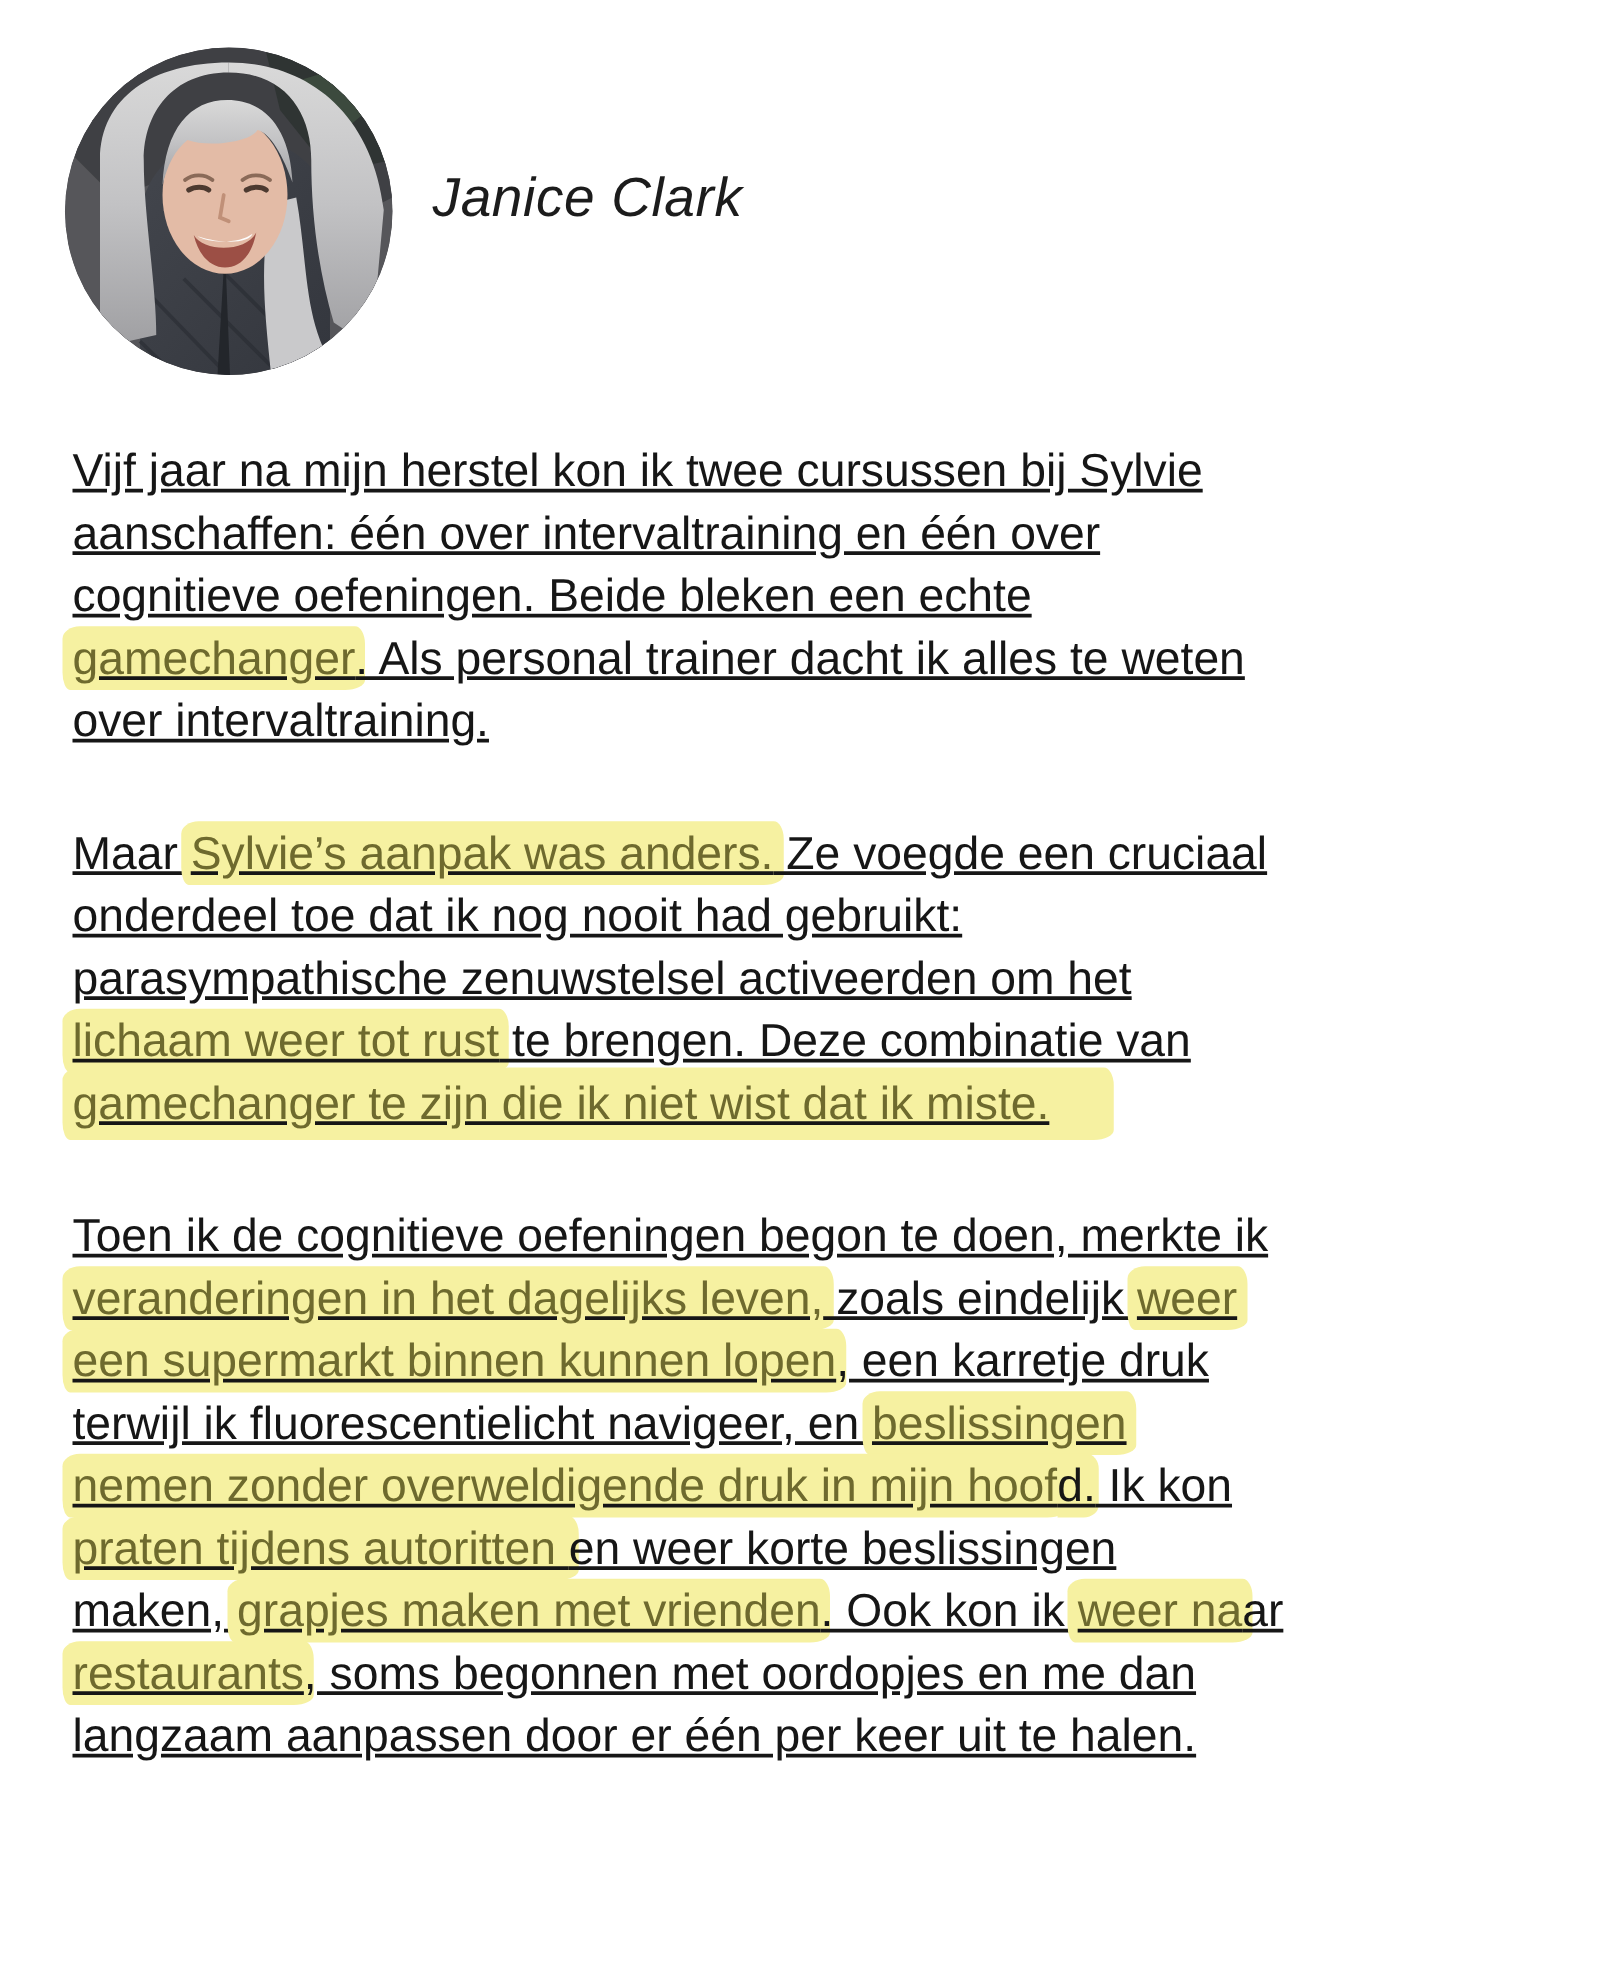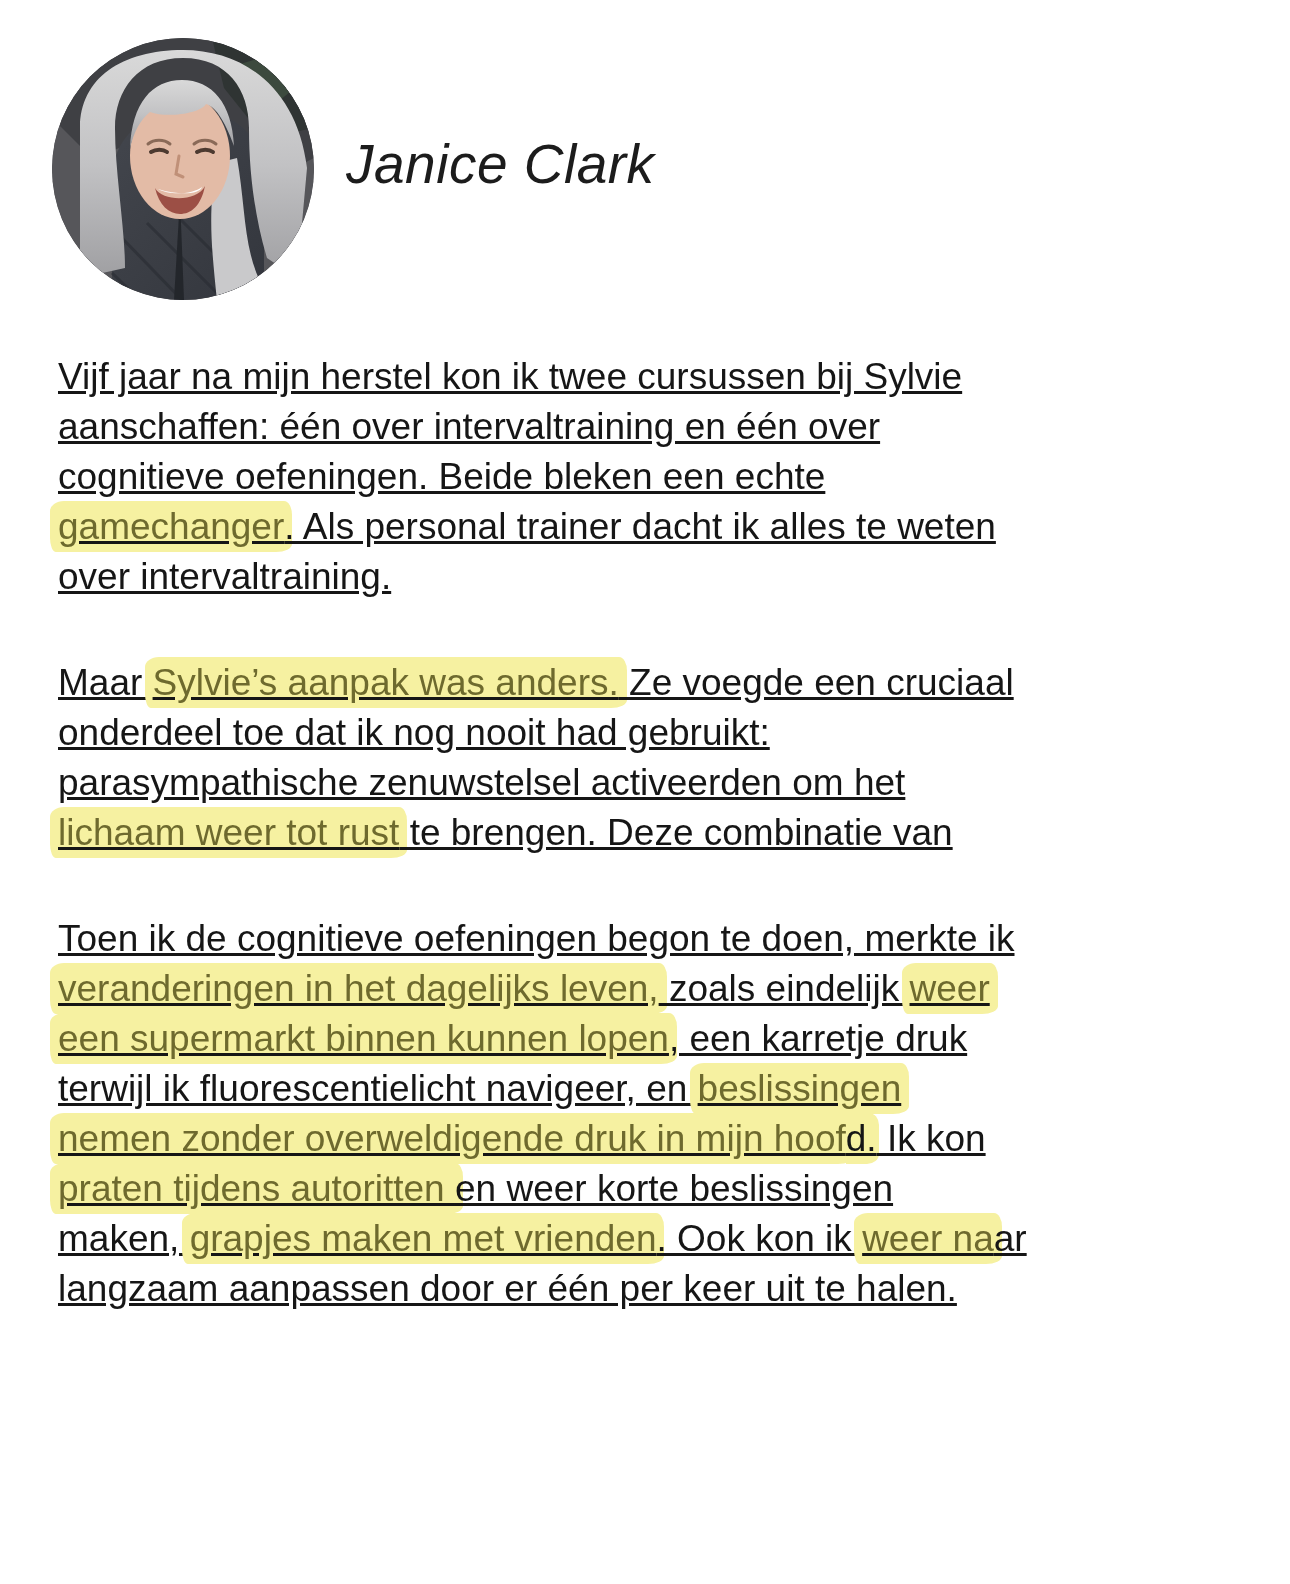--- a/index.html
+++ b/index.html
@@ -15,21 +15,21 @@
     font-family:"Liberation Sans", sans-serif;color:var(--body-text);
     overflow:hidden;
   }
   .profile{display:flex;align-items:flex-start;padding:38px 0 0 52px;}
   .avatar{
     width:262px;height:262px;border-radius:50%;overflow:hidden;flex:none;
     background:#4a4a4e;
   }
   .avatar svg{display:block;width:100%;height:100%;}
   .name{
-    font-style:italic;font-weight:500;font-size:55px;line-height:1;
+    font-style:italic;font-weight:500;font-size:44px;line-height:1;
     margin:99px 0 0 32px;letter-spacing:.5px;color:#1c1c1c;
   }
   .testimonial{padding:52px 40px 0 58px;font-size:37px;line-height:50px;}
   .para{margin:0 0 56px 0;text-decoration:underline;}
   .line{white-space:pre;}
   .hl{
     background:var(--hl);color:var(--hl-text);
     border-radius:14px 8px 16px 6px / 10px 14px 8px 14px;
     padding:5px 8px;margin:-5px -8px;text-align:center;
   }
@@ -95,24 +95,26 @@
       <div class="line"><span>aanschaffen: één over intervaltraining en één over</span></div>
       <div class="line"><span>cognitieve oefeningen. Beide bleken een echte</span></div>
       <div class="line"><span class="hl">gamechanger</span><span>. Als personal trainer dacht ik alles te weten</span></div>
       <div class="line"><span>over intervaltraining.</span></div>
     </div>
     <div class="para">
       <div class="line"><span>Maar </span><span class="hl">Sylvie’s aanpak was anders.</span><span> Ze voegde een cruciaal</span></div>
       <div class="line"><span>onderdeel toe dat ik nog nooit had gebruikt:</span></div>
       <div class="line"><span>parasympathische zenuwstelsel activeerden om het</span></div>
       <div class="line"><span class="hl">lichaam weer tot rust</span><span> te brengen. Deze combinatie van</span></div>
+      <div class="line"><span class="hl x">gamechanger te zijn die ik niet wist dat ik miste.</span></div>
     </div>
     <div class="para">
       <div class="line"><span>Toen ik de cognitieve oefeningen begon te doen, merkte ik</span></div>
       <div class="line"><span class="hl">veranderingen in het dagelijks leven,</span><span> zoals eindelijk </span><span class="hl">weer</span></div>
       <div class="line"><span class="hl">een supermarkt binnen kunnen lopen</span><span>, een karretje druk</span></div>
       <div class="line"><span>terwijl ik fluorescentielicht navigeer, en </span><span class="hl">beslissingen</span></div>
       <div class="line"><span class="hl">nemen zonder overweldigende druk in mijn hoof</span><span class="hlb">d.</span><span> Ik kon</span></div>
       <div class="line"><span class="hl">praten tijdens autoritten </span><span>en weer korte beslissingen</span></div>
       <div class="line"><span>maken, </span><span class="hl">grapjes maken met vrienden</span><span>. Ook kon ik </span><span class="hl">weer na</span><span>ar</span></div>
+      <div class="line"><span class="hl">restaurants</span><span>, soms begonnen met oordopjes en me dan</span></div>
       <div class="line"><span>langzaam aanpassen door er één per keer uit te halen.</span></div>
     </div>
   </main>
 
 </body></html>

